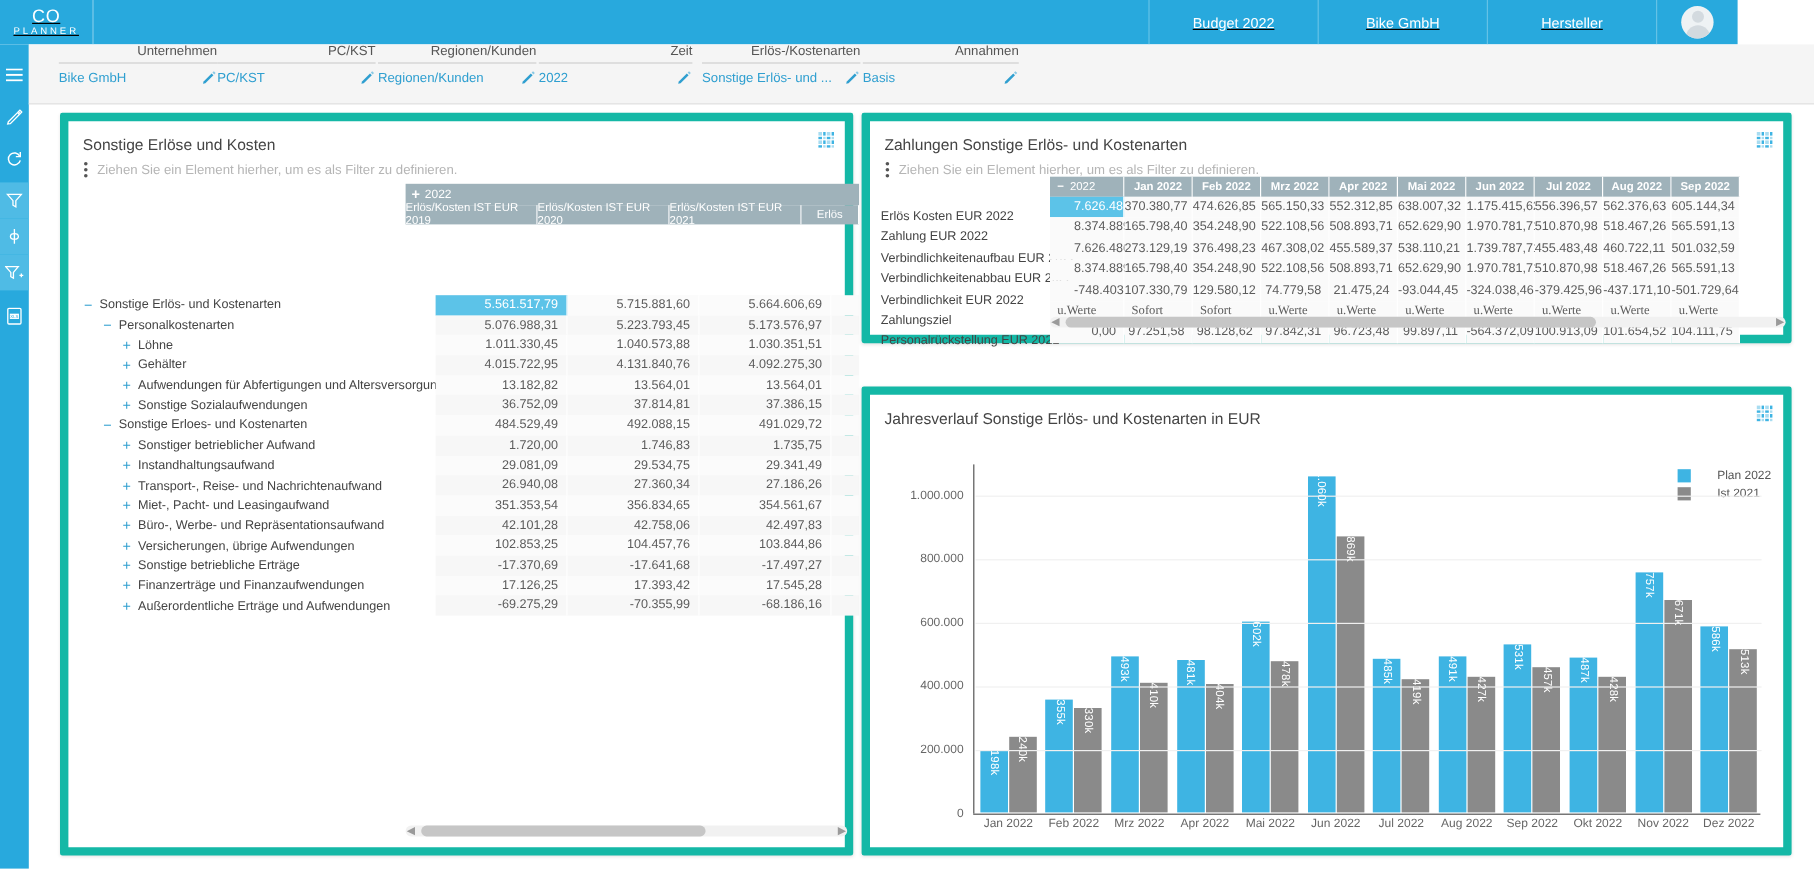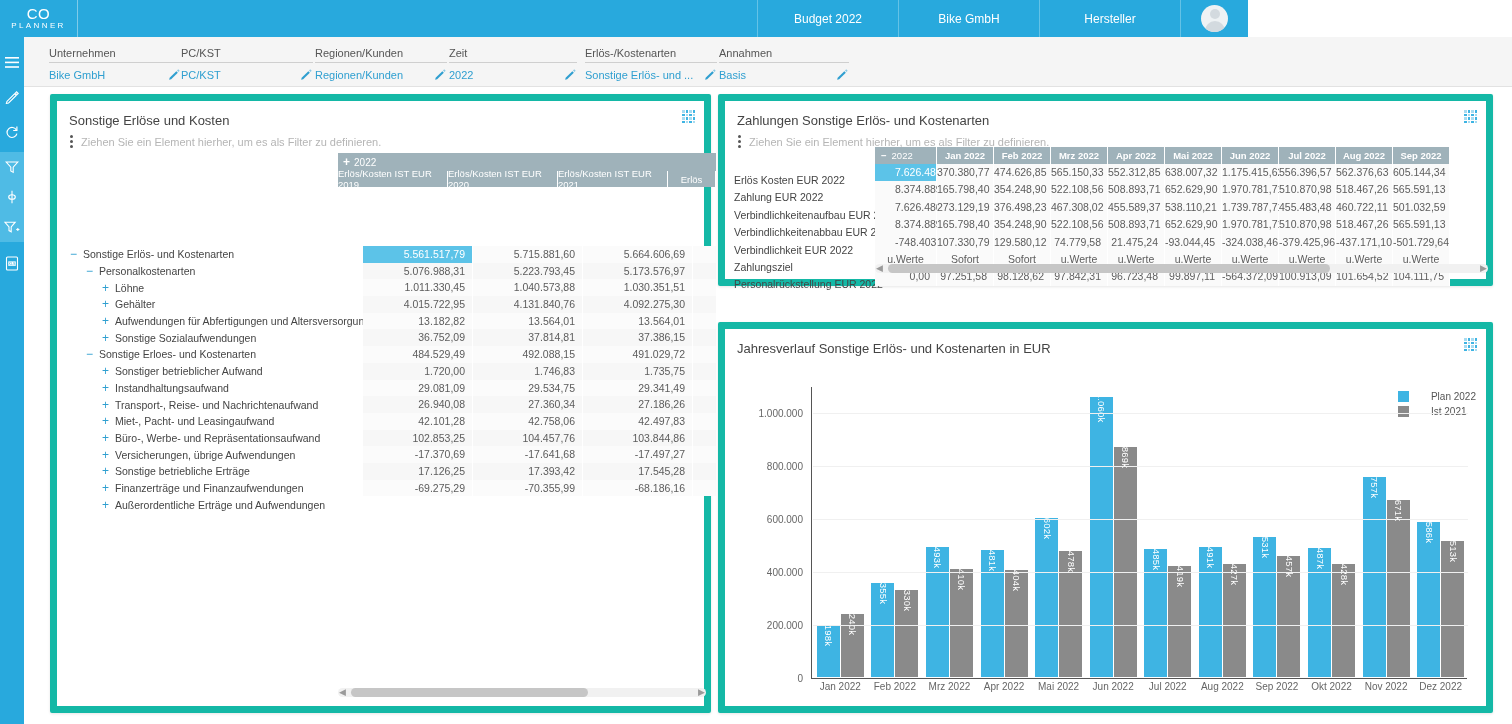--- a/index.html
+++ b/index.html
@@ -7,22 +7,22 @@
     width: 1512px; height: 724px;
     font-family: "Liberation Sans", sans-serif;
     background: #ffffff;
     overflow: hidden;
     -webkit-font-smoothing: antialiased;
   }
   .app { position: relative; width: 1512px; height: 724px; background:#fff; }
 
   
   .topbar {
-    position:absolute; left:0; top:0; width:1248px; height:37px;
-    background:#28a9dd; display:flex; align-items:center;
+    position:absolute; left:0; top:0; width:1448px; height:37px;
+    background:#28a9dd; display:flex; align-items:center;text-decoration:underline;
   }
   .logo-box{ width:78px; height:37px; display:flex; flex-direction:column;
     align-items:center; justify-content:center; border-right:1px solid #7fcbe9;}
   .logo-co{ color:#fff; font-size:15px; letter-spacing:.5px; line-height:13px; font-weight:400;}
   .logo-planner{ color:#fff; font-size:8px; letter-spacing:2.4px; line-height:11px; }
   .topbar-spacer{ flex:1 1 auto; height:37px; }
   .top-item{
     width:137px; height:37px; display:flex; align-items:center; justify-content:center;
     color:#ffffff; font-size:12px; border-left:1px solid #64c2e6;
   }
@@ -39,21 +39,21 @@
   .rail{ position:absolute; left:0; top:37px; width:24px; height:687px; background:#28a9dd; }
   .rail-ico{ width:24px; height:30px; display:flex; align-items:center; justify-content:center; cursor:pointer;}
   .rail-ico.hl{ background:#4fbbe5; }
   .rail-ico svg{ display:block; }
 
   
   .filterbar{
     position:absolute; left:24px; top:37px; width:1488px; height:50px;
     background:#f5f5f5; border-bottom:1px solid #e2e2e2;
   }
-  .fb-group{ position:absolute; top:10px; }
+  .fb-group{ position:absolute; top:0;text-align:right; }
   .fb-label{ font-size:11px; color:#555; padding-bottom:3px; }
   .fb-under{ border-bottom:1px solid #cfcfcf; }
   .fb-row{ display:flex; align-items:center; justify-content:space-between; padding-top:5px;}
   .fb-value{ font-size:11px; color:#2f9fd0; cursor:pointer; white-space:nowrap; overflow:hidden;}
   .pencil{ width:13px; height:13px; flex:0 0 13px; }
 
   
   .panel{
     position:absolute; background:#fff; border:7px solid #14b8a6; border-radius:2px;
     box-shadow:0 1px 3px rgba(0,0,0,.10);
@@ -105,21 +105,21 @@
   .rt-names{ position:absolute; left:0; top:25px; width:150px; }
   .rt-name-row{ height:17.4px; font-size:10.5px; color:#444; line-height:17.4px; padding-left:9px; white-space:nowrap;}
   .rt-grid{ position:absolute; left:150px; top:0; width:623px; }
   .rt-hdr{ display:flex; height:17px; }
   .rt-hdr div{ background:#9fb2ba; color:#fff; font-size:9.5px; font-weight:bold;
      display:flex; align-items:center; justify-content:center; border-right:1px solid #fff;}
   .rt-hdr div.first{ justify-content:flex-start; padding-left:6px; gap:5px; font-weight:normal;}
   .rt-row{ display:flex; height:17.4px; }
   .rt-row div{ font-size:10.5px; color:#5c5c5c; text-align:right; padding-right:6px;
      line-height:17.4px; background:#fafafa; border-right:1px solid #fff;}
-  .rt-row div.txt{ text-align:center; padding-left:6px; }
+  .rt-row div.txt{ text-align:left; padding-left:6px;font-family:Liberation Serif, serif; }
   .rt-c{ width:57px; flex:0 0 57px; }
   .rt-c0{ width:62px; flex:0 0 62px;padding-left:20px; }
 
   
   #panel-chart{ left:718px; top:322px; width:775px; height:391px; }
   .chart-area{ position:absolute; left:0; top:34px; width:773px; height:355px; }
   .legend{ position:absolute; right:22px; top:28px; }
   .leg-row{ display:flex; align-items:center; gap:22px; margin-bottom:4px; }
   .leg-sw{ width:11px; height:11px; display:block;}
   .leg-txt{ font-size:10px; color:#555; }
@@ -434,20 +434,26 @@
             <div class="col-w">29.341,49</div>
             <div class="col-cut"></div>
           </div>
           <div class="lt-body-row">
             <div class="col-w">26.940,08</div>
             <div class="col-w">27.360,34</div>
             <div class="col-w">27.186,26</div>
             <div class="col-cut"></div>
           </div>
           <div class="lt-body-row">
+            <div class="col-w">351.353,54</div>
+            <div class="col-w">356.834,65</div>
+            <div class="col-w">354.561,67</div>
+            <div class="col-cut"></div>
+          </div>
+          <div class="lt-body-row">
             <div class="col-w">42.101,28</div>
             <div class="col-w">42.758,06</div>
             <div class="col-w">42.497,83</div>
             <div class="col-cut"></div>
           </div>
           <div class="lt-body-row">
             <div class="col-w">102.853,25</div>
             <div class="col-w">104.457,76</div>
             <div class="col-w">103.844,86</div>
             <div class="col-cut"></div>

